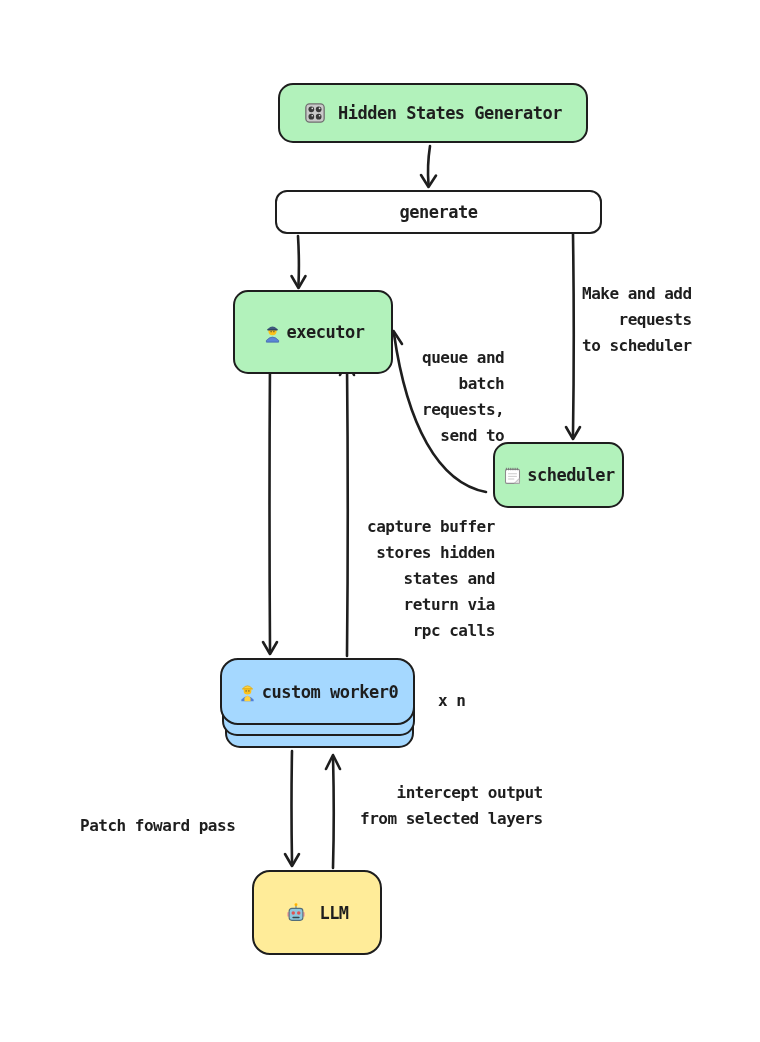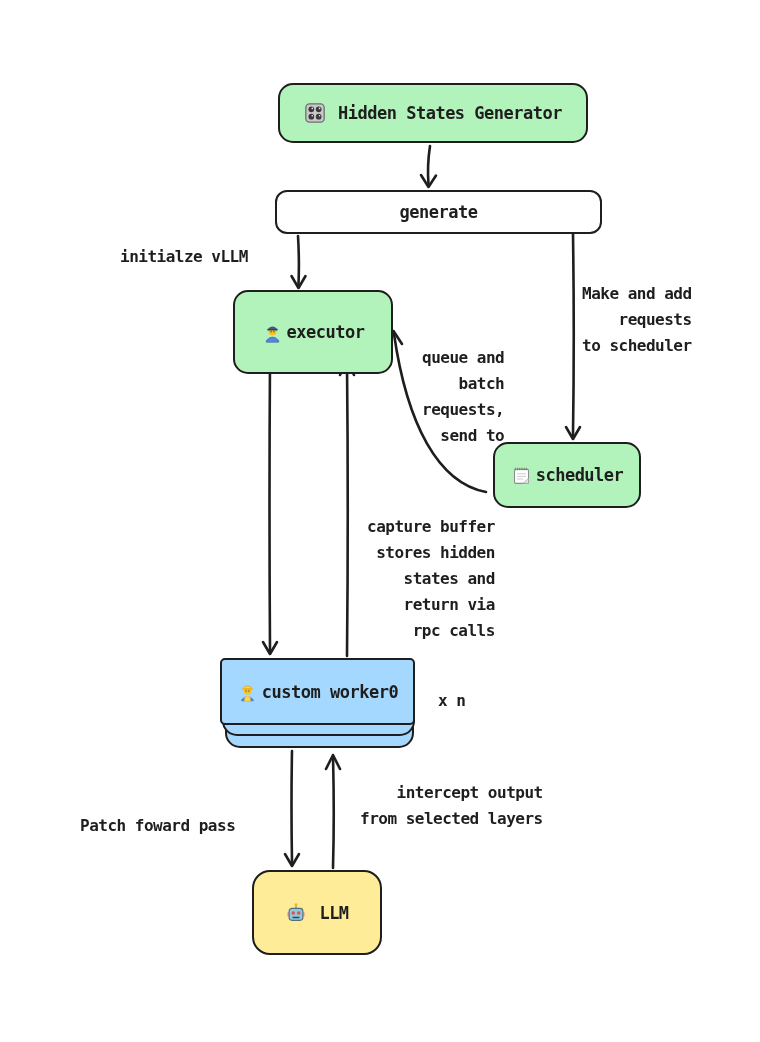--- a/index.html
+++ b/index.html
@@ -10,22 +10,22 @@
   #arrow-layer{position:absolute;left:0;top:0;width:760px;height:1042px;pointer-events:none;}
   .node{
     position:absolute;display:flex;align-items:center;justify-content:center;
     border:2.6px solid #1e1e1e;box-sizing:border-box;
     font-size:17px;font-weight:600;letter-spacing:-0.5px;white-space:nowrap;
   }
   .node .ic{display:inline-flex;align-items:center;justify-content:center;margin-right:4px;}
   #node-generator{left:278px;top:83px;width:310px;height:60px;background:#b2f2bb;border-radius:15px;gap:8px;}
   #node-generate{left:275px;top:190px;width:327px;height:44px;background:#ffffff;border-radius:12px;}
   #node-executor{left:233px;top:290px;width:160px;height:84px;background:#b2f2bb;border-radius:15px;}
-  #node-scheduler{left:493px;top:442px;width:148px;height:66px;background:#b2f2bb;border-radius:15px;}
-  #node-worker{left:220px;top:658px;width:195px;height:67px;background:#a5d8ff;border-radius:5px;z-index:3;}
+  #node-scheduler{left:493px;top:442px;width:131px;height:66px;background:#b2f2bb;border-radius:15px;}
+  #node-worker{left:220px;top:658px;width:195px;height:67px;background:#a5d8ff;border-radius:18px;z-index:3;}
   .worker-layer{position:absolute;background:#a5d8ff;border:2.6px solid #1e1e1e;border-radius:15px;box-sizing:border-box;}
   #worker-layer2{left:222px;top:668px;width:193px;height:68px;z-index:2;}
   #worker-layer3{left:225px;top:678px;width:189px;height:70px;z-index:1;}
   #node-llm{left:252px;top:870px;width:130px;height:85px;background:#ffec99;border-radius:18px;gap:8px;}
   .annotation{
     position:absolute;font-size:16px;font-weight:600;line-height:26px;
     letter-spacing:-0.5px;white-space:pre-line;
   }
   #ann-initialize{left:120px;top:244px;}
   #ann-make-add{left:582px;top:281px;}
@@ -151,21 +151,20 @@
         <rect x="19.3" y="11" width="2.2" height="5" rx="1" fill="#ef9a9a"></rect>
         <rect x="4.5" y="7" width="15" height="13" rx="3" fill="#8fc7dd" stroke="#546e7a" stroke-width="1.2"></rect>
         <circle cx="9" cy="12" r="1.9" fill="#e05252"></circle>
           <circle cx="15" cy="12" r="1.9" fill="#e05252"></circle>
         <rect x="8" y="16" width="8" height="1.8" rx="0.9" fill="#37474f"></rect>
       </svg>
     </span>
     <span>LLM</span>
   </div>
 
-  <div class="annotation" id="ann-initialize">initialze vLLM</div>
   <div class="annotation" id="ann-make-add">Make and add
 requests
 to scheduler</div>
   <div class="annotation" id="ann-queue-batch">queue and
 batch
 requests,
 send to</div>
   <div class="annotation" id="ann-capture-buffer">capture buffer
 stores hidden
 states and

